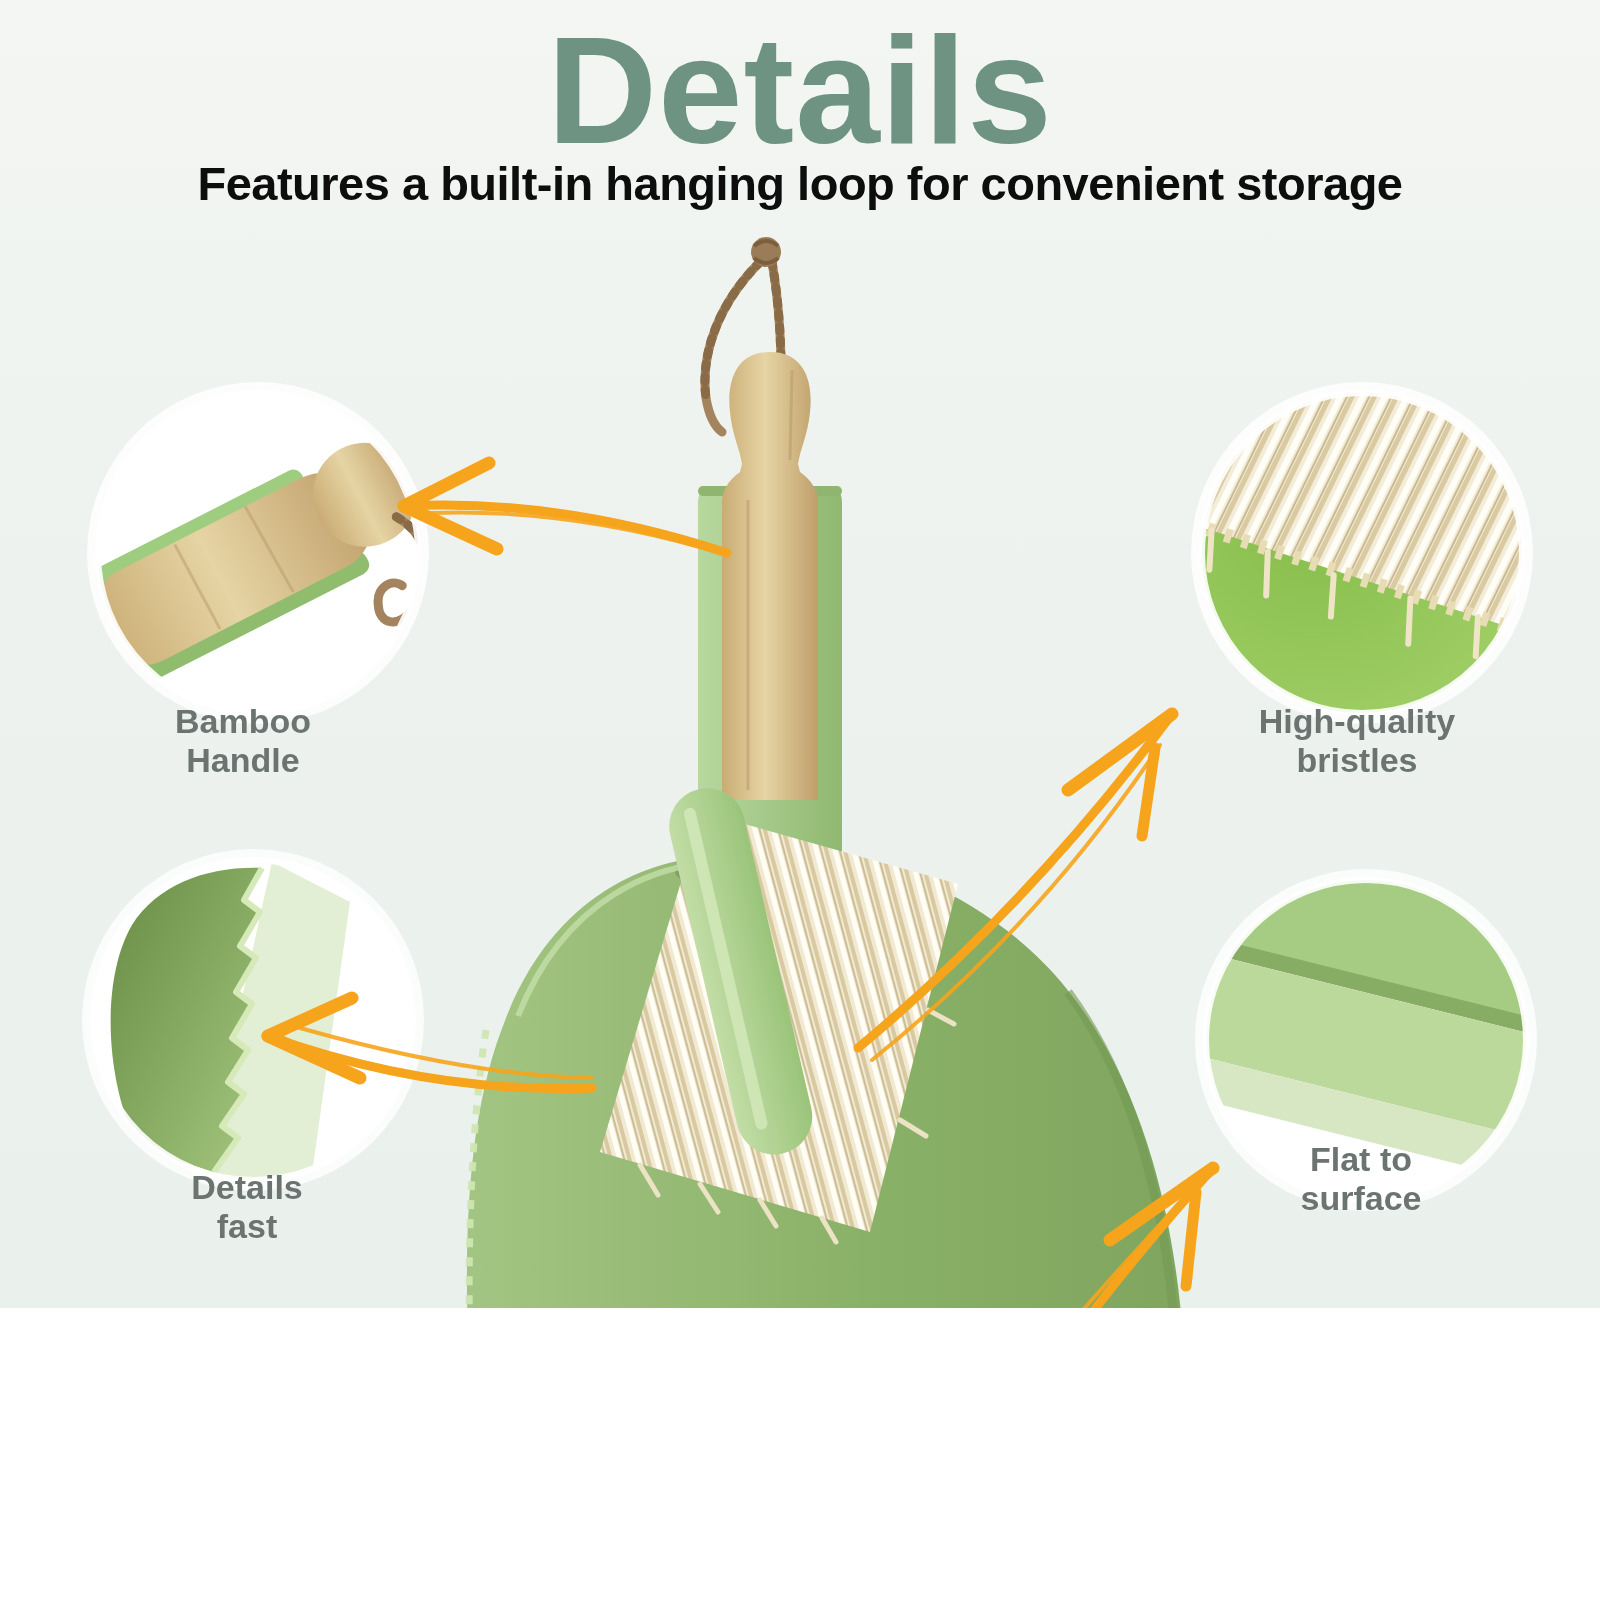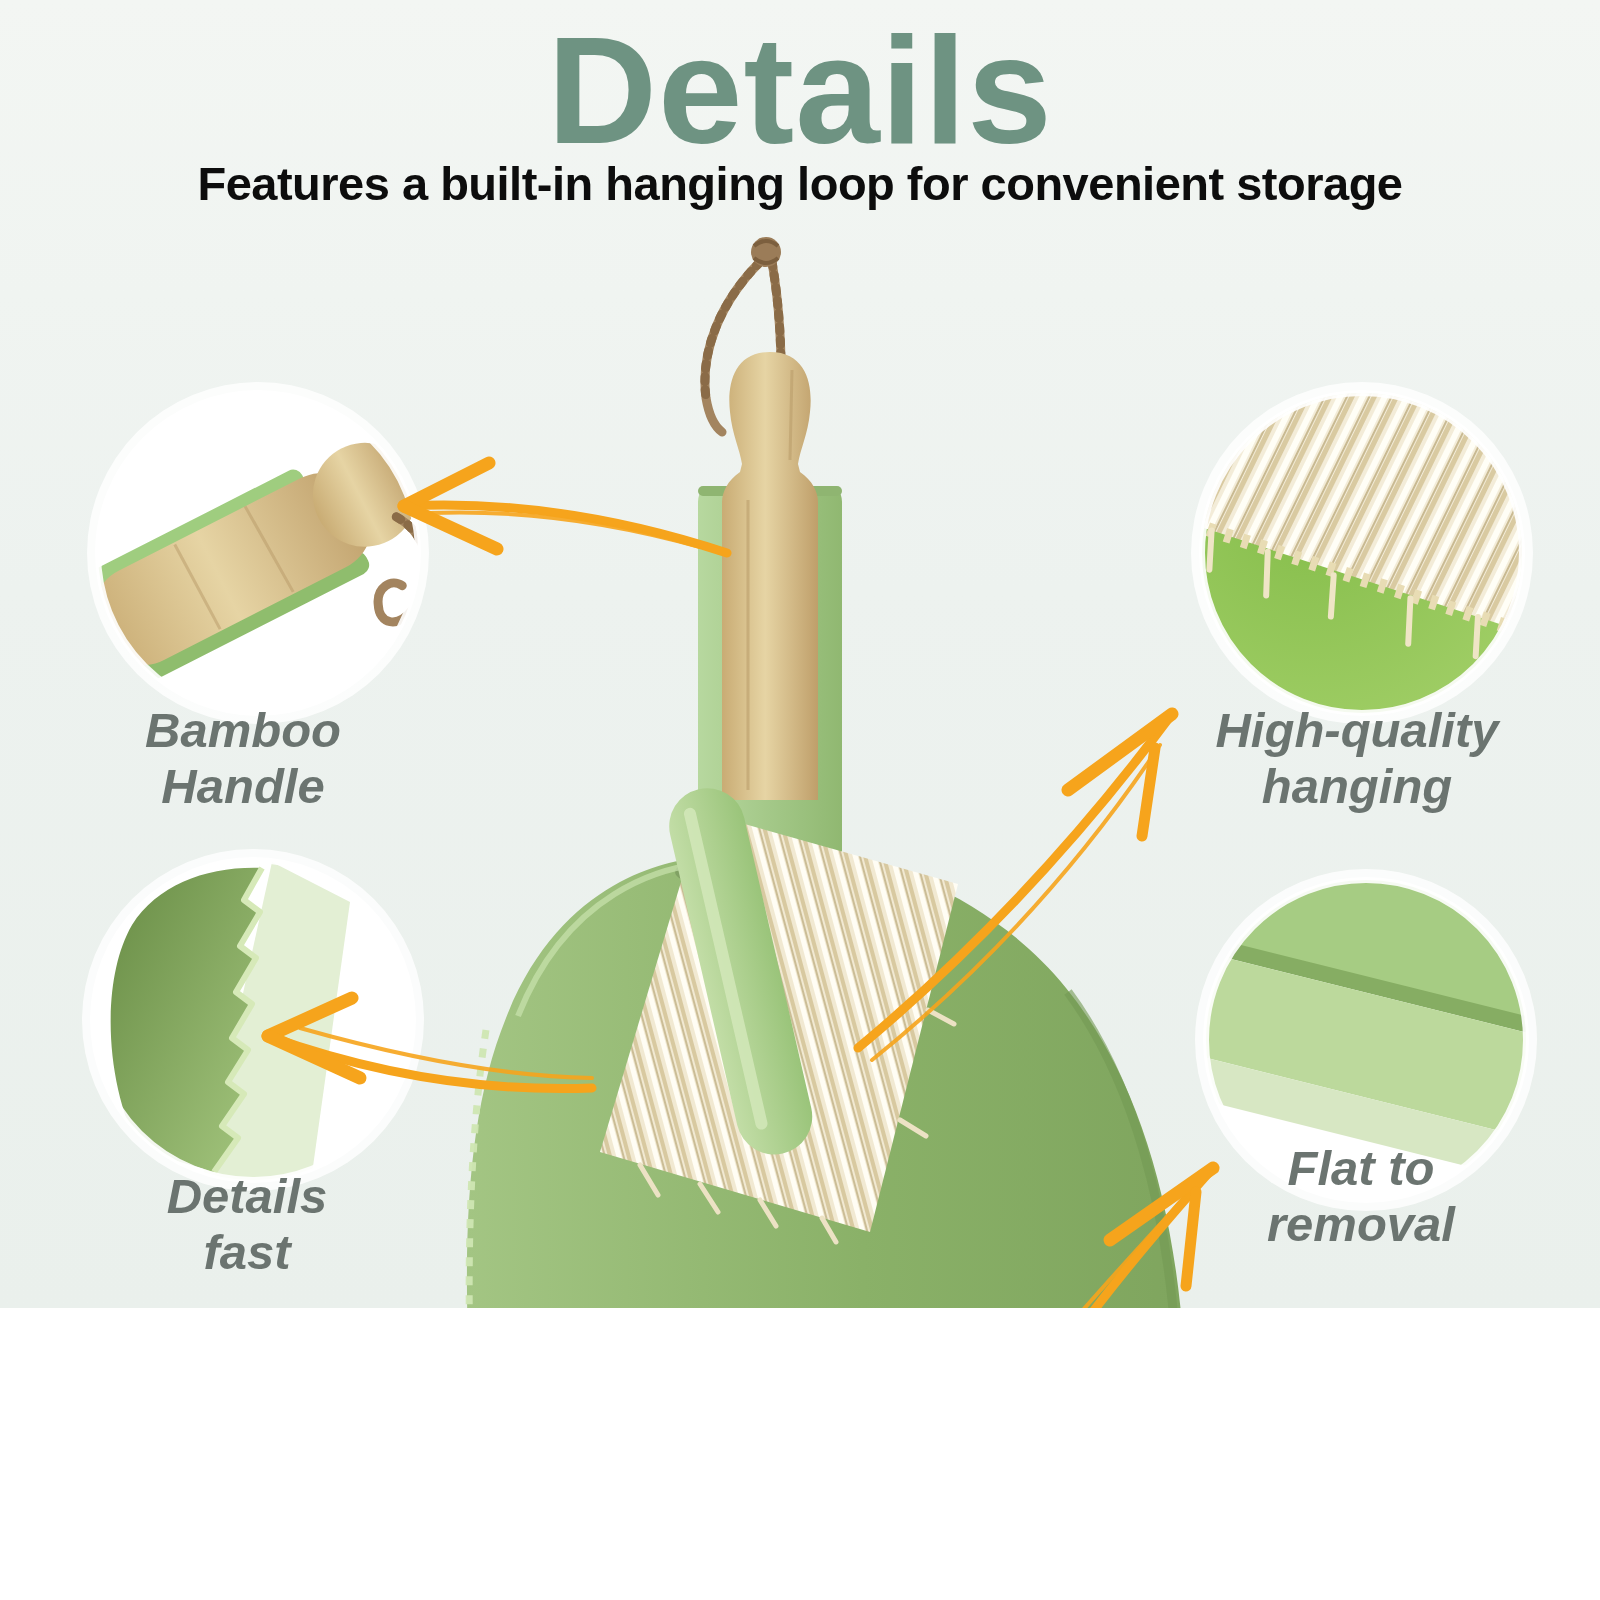--- a/index.html
+++ b/index.html
@@ -19,23 +19,22 @@
   }
   .subtitle{
     position:absolute;left:0;top:158px;width:100%;
     text-align:center;
     font-weight:800;font-size:47px;line-height:1.1;
     letter-spacing:-0.5px;color:#0d0d0d;
   }
   .callout-label{
     position:absolute;width:330px;
     text-align:center;
-    font-weight:700;font-size:49px;line-height:1.15;
+    font-weight:700;font-size:34px;line-height:1.15;
     color:#6b7470;
-    font-style:italic;
   }
   .callout-label span{display:block;}
   .label-bamboo{left:78px;top:702px;}
   .label-bristles{left:1192px;top:702px;}
   .label-dust{left:82px;top:1168px;}
   .label-flat{left:1196px;top:1140px;}
   .tagline{
     position:absolute;left:30px;top:1482px;width:1540px;
     font-family:"DejaVu Serif",serif;
     font-style:italic;font-weight:500;
@@ -254,25 +253,25 @@
 
   <div class="title">Details</div>
   <div class="subtitle">Features a built-in hanging loop for convenient storage</div>
 
   <div class="callout-label label-bamboo">
     <span>Bamboo</span>
     <span>Handle</span>
   </div>
   <div class="callout-label label-bristles">
     <span>High-quality</span>
-    <span>hanging</span>
+    <span>bristles</span>
   </div>
   <div class="callout-label label-dust">
     <span>Details</span>
     <span>fast</span>
   </div>
   <div class="callout-label label-flat">
     <span>Flat to</span>
-    <span>removal</span>
+    <span>surface</span>
   </div>
 
   <div class="tagline">Designed for fast and efficient dust and debris removal</div>
 </div>
 
 </body></html>

